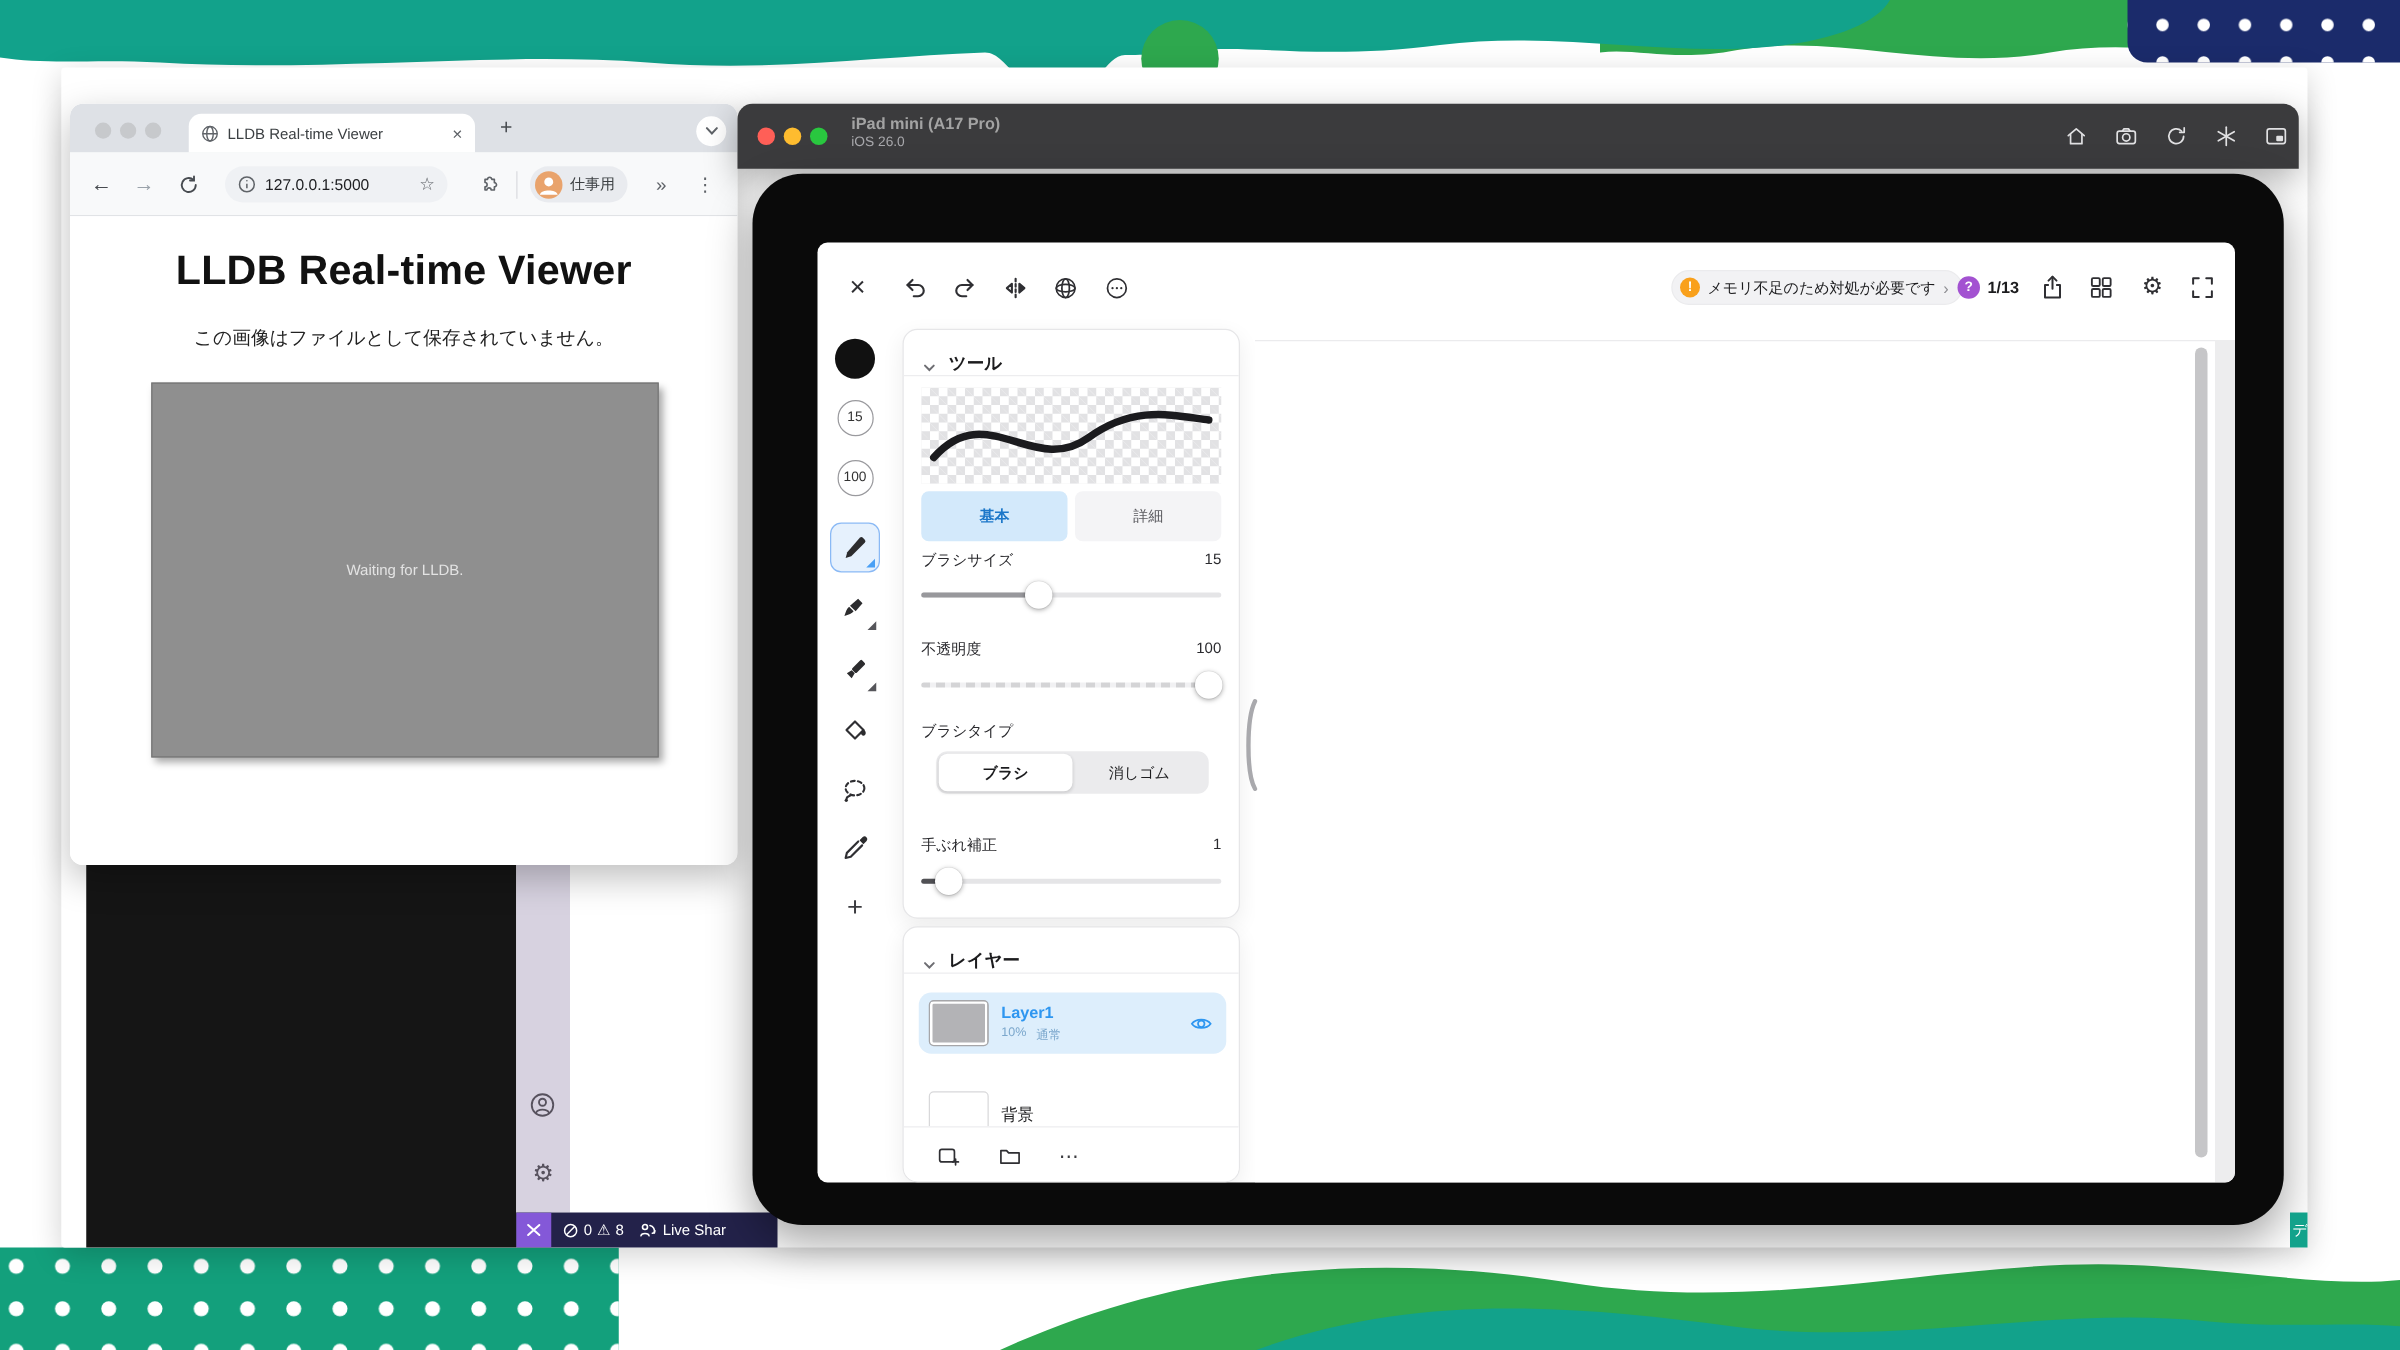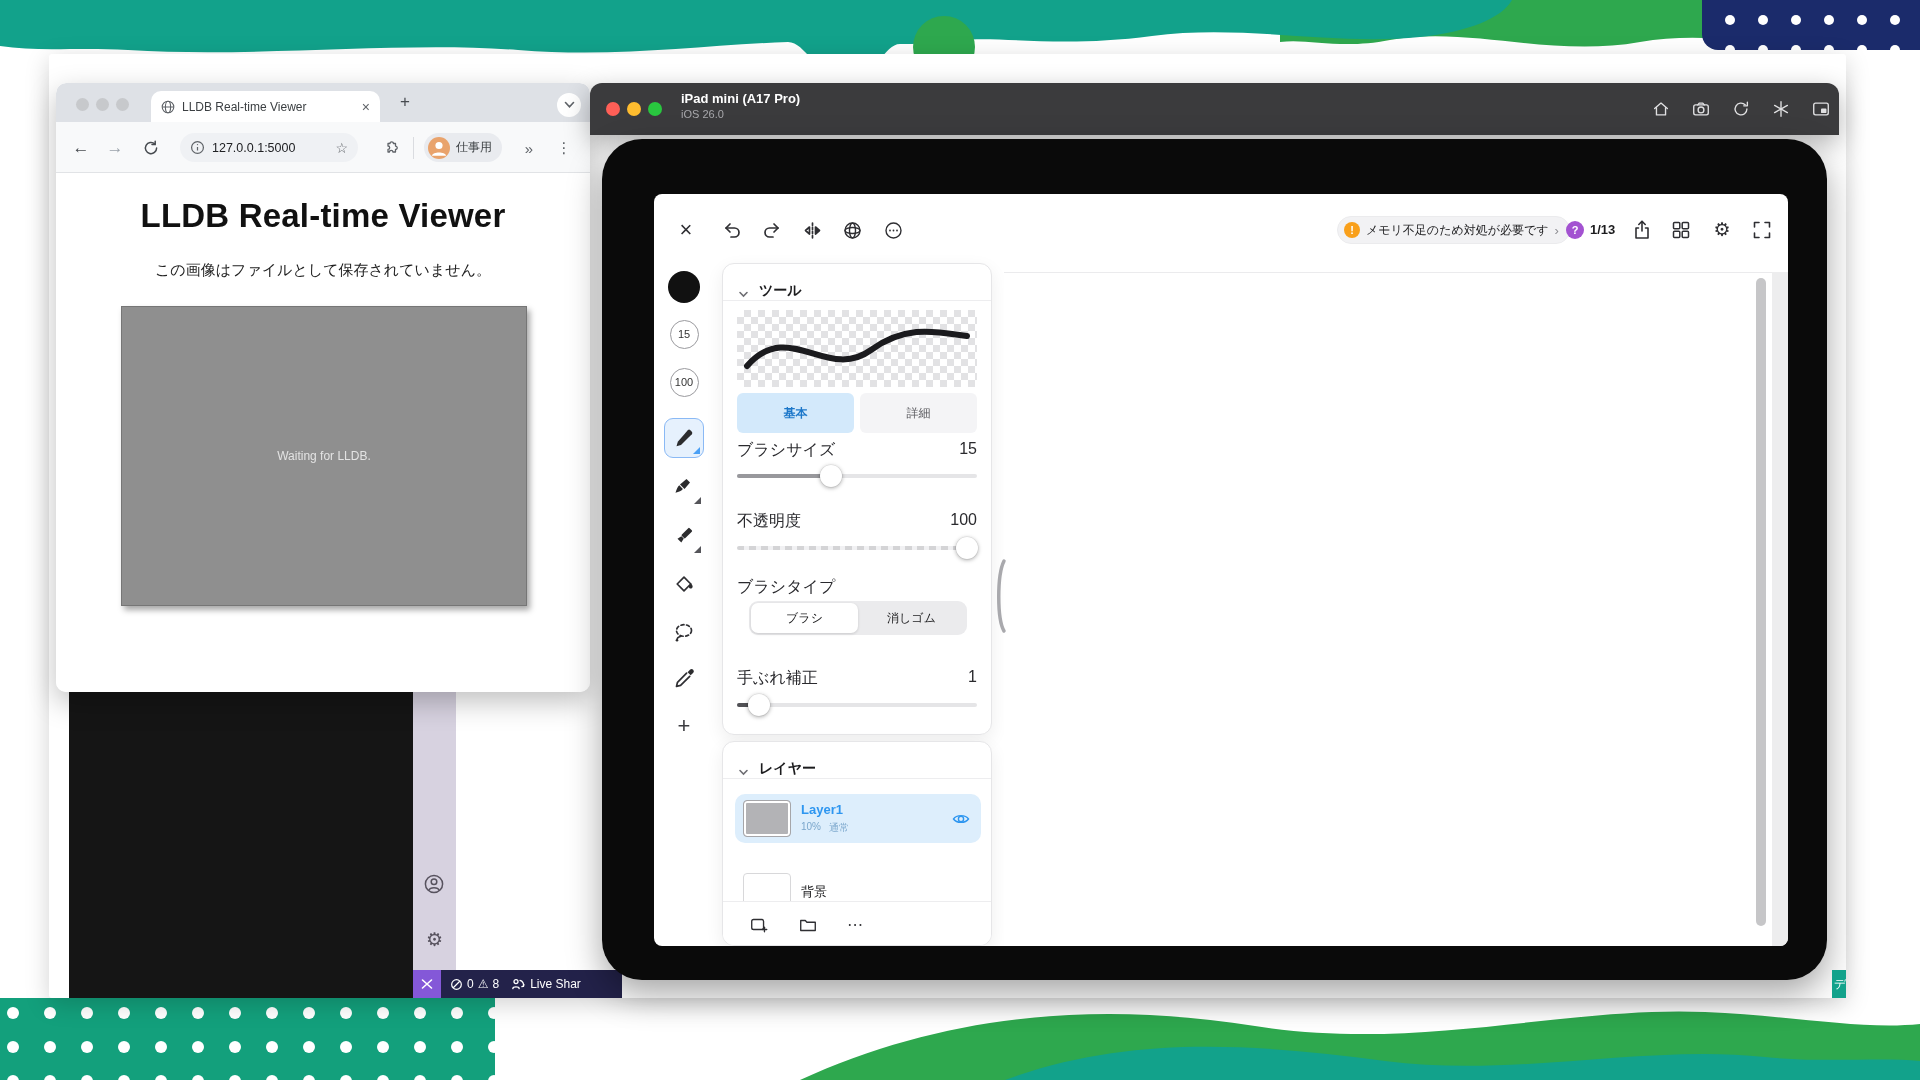--- a/index.html
+++ b/index.html
@@ -83,32 +83,32 @@
   .p-head{height:37px;border-bottom:1px solid #ededef;display:flex;align-items:flex-end;padding:0 14px;gap:9px}
   .p-title{font-size:14px;font-weight:700;color:#1c1c1e}
   .checker{background-color:#fff;background-image:
       linear-gradient(45deg,#e2e2e4 25%,transparent 25%,transparent 75%,#e2e2e4 75%),
       linear-gradient(45deg,#e2e2e4 25%,transparent 25%,transparent 75%,#e2e2e4 75%);
     background-size:14px 14px;background-position:0 0,7px 7px}
   .tabrow{position:absolute;left:14px;right:14px;top:129px;display:flex;gap:6px}
   .tabrow .tab{flex:1;height:40px;border-radius:6px;display:flex;align-items:center;justify-content:center;font-size:12px}
   .tab-basic{background:#d3e9fb;color:#1c77c9;font-weight:600}
   .tab-detail{background:#f4f4f6;color:#5a5a5f}
-  .srow{position:absolute;left:14px;right:14px;display:flex;justify-content:space-between;font-size:16px;color:#2a2a2e}
+  .srow{position:absolute;left:14px;right:14px;display:flex;justify-content:space-between;font-size:12px;color:#2a2a2e}
   .slider{position:absolute;left:14px;right:14px;height:22px}
   .track{position:absolute;left:0;right:0;top:9px;height:4px;border-radius:2px;background:#e5e5e7}
   .track.dashed{background:repeating-linear-gradient(90deg,#d4d4d6 0px,#d4d4d6 7px,#f1f1f3 7px,#f1f1f3 12px)}
   .fill{position:absolute;left:0;top:9px;height:4px;border-radius:2px;background:#98989c}
   .fill.dark{background:#515155}
   .knob{position:absolute;top:0;width:22px;height:22px;border-radius:50%;background:#fff;
     box-shadow:0 1px 4px rgba(0,0,0,.35),0 0 0 .5px rgba(0,0,0,.08);transform:translateX(-11px)}
   .seg{position:absolute;left:26px;top:337px;width:218px;height:34px;background:#ebebed;border-radius:9px;
     padding:2px;display:flex}
   .seg .opt{flex:1;display:flex;align-items:center;justify-content:center;font-size:12px;color:#1c1c1e}
-  .seg .sel{background:#fff;border-radius:7px;box-shadow:0 1px 3px rgba(0,0,0,.14);font-weight:400}
+  .seg .sel{background:#fff;border-radius:7px;box-shadow:0 1px 3px rgba(0,0,0,.14);font-weight:700}
 
   
   .layer-row{position:absolute;left:12px;width:246px;height:49px;border-radius:10px;
     display:flex;align-items:center;padding:0 10px 0 8px;gap:10px}
   .layer-sel{background:#ddeefc}
   .thumb{width:48px;height:37px;border-radius:4px}
   .lname{font-size:13px}
   .lsub{font-size:10px;color:#7ba7cc;display:flex;gap:8px;margin-top:4px}
   .l-bottom{position:absolute;left:0;right:0;top:159px;height:46px;background:#fff;
     border-top:1px solid #ededef;display:flex;align-items:center;padding-left:26px;gap:29px}
@@ -264,21 +264,21 @@
 </div>
 
 <div id="sim" class="abs">
   <div id="sim-titlebar">
     <div class="flex" style="position:absolute;left:16px;top:19px;gap:7px">
       <div class="sl" style="background:#ff5f57"></div>
       <div class="sl" style="background:#febc2f"></div>
       <div class="sl" style="background:#29c73f"></div>
     </div>
     <div class="abs" style="left:91px;top:8px">
-      <div style="font-size:13px;font-weight:600;color:#ffffff">iPad mini (A17 Pro)</div>
+      <div style="font-size:13px;font-weight:600;color:#a3a3a3">iPad mini (A17 Pro)</div>
       <div style="font-size:11px;color:#a8a8ac;margin-top:2px">iOS 26.0</div>
     </div>
     <div class="flex" style="position:absolute;right:8px;top:16px;gap:20px">
       <span>
         <svg class="wstroke" width="20" height="20" viewBox="0 0 22 22">
             <path d="M4 10.5 L11 4.5 L18 10.5"></path>
             <path d="M6 9.5 V17.5 H16 V9.5"></path>
           </svg>
         </span>
       <span>

